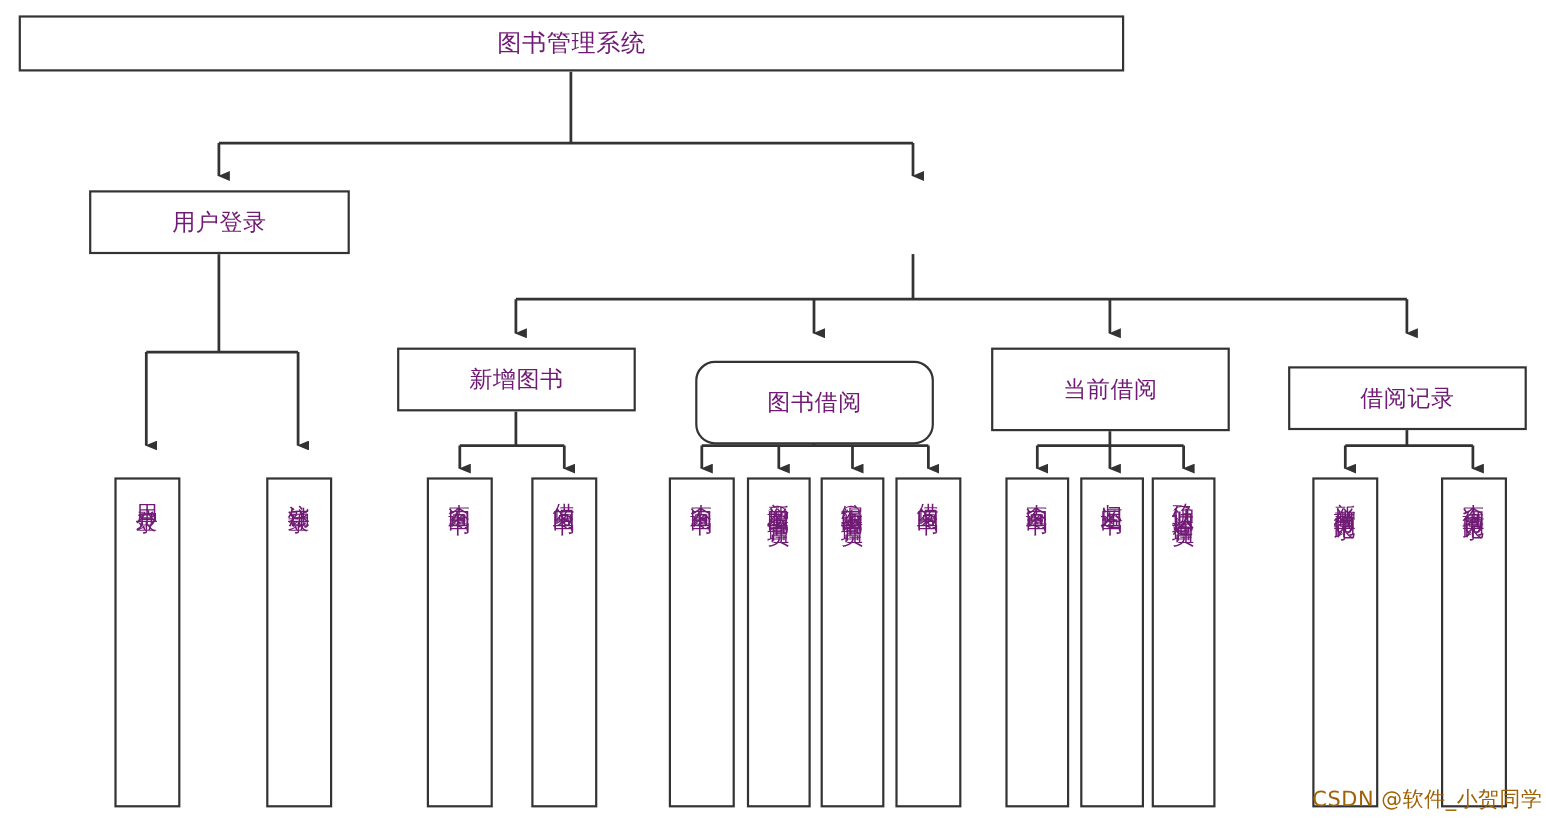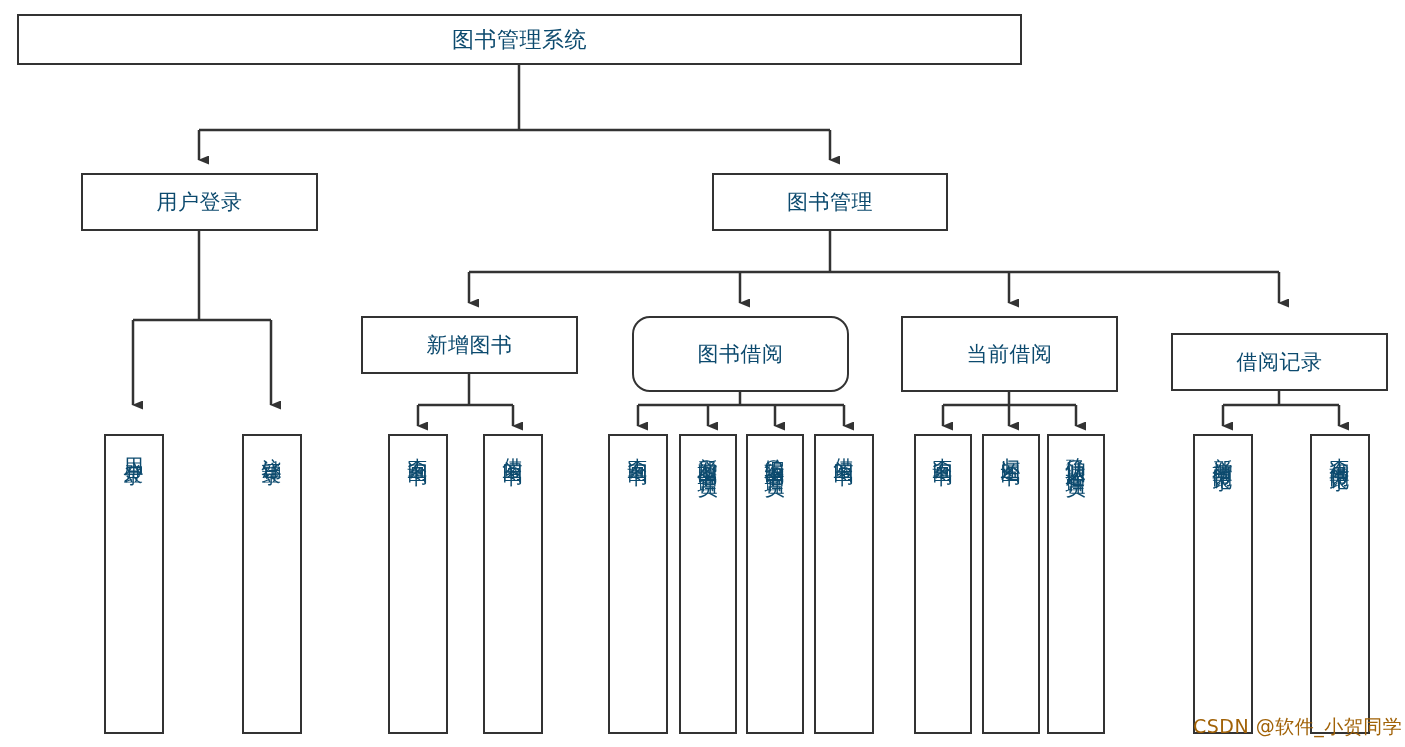--- a/index.html
+++ b/index.html
@@ -34,21 +34,21 @@
     border: 2px solid #333333;
     display: flex;
     align-items: center;
     justify-content: center;
     z-index: 2;
   }
   .node-label {
     font-size: 21px;
     line-height: 1.15;
     letter-spacing: 0.5px;
-    color: #0c4a6e;
+    color: #701a75;
     white-space: nowrap;
     text-align: left;
   }
   .node.root .node-label { font-size: 22px; }
   .node.leaf {
     align-items: flex-start;
     justify-content: center;
     padding-top: 6px;
   }
   .node.leaf .node-label {
@@ -126,28 +126,25 @@
     </g>
   </svg>
 
   <div class="node root" style="left:17px; top:14px; width:1005px; height:51px;">
     <span class="node-label">图书管理系统</span>
   </div>
 
   <div class="node" style="left:81px; top:173px; width:237px; height:58px;">
     <span class="node-label">用户登录</span>
   </div>
-  <div class="node" style="left:712px; top:173px; width:236px; height:58px;">
-    <span class="node-label">图书管理</span>
-  </div>
 
   <div class="node" style="left:361px; top:316px; width:217px; height:58px;">
     <span class="node-label">新增图书</span>
   </div>
-  <div class="node" style="left:632px; top:316px; width:217px; height:76px;border-radius:18px;">
+  <div class="node" style="left:632px; top:328px; width:217px; height:76px;border-radius:18px;">
     <span class="node-label">图书借阅</span>
   </div>
   <div class="node" style="left:901px; top:316px; width:217px; height:76px;">
     <span class="node-label">当前借阅</span>
   </div>
   <div class="node" style="left:1171px; top:316px; width:217px; height:58px;margin-top:17px;">
     <span class="node-label">借阅记录</span>
   </div>
 
   <div class="node leaf" style="left:104px; top:434px; width:60px; height:300px;">

